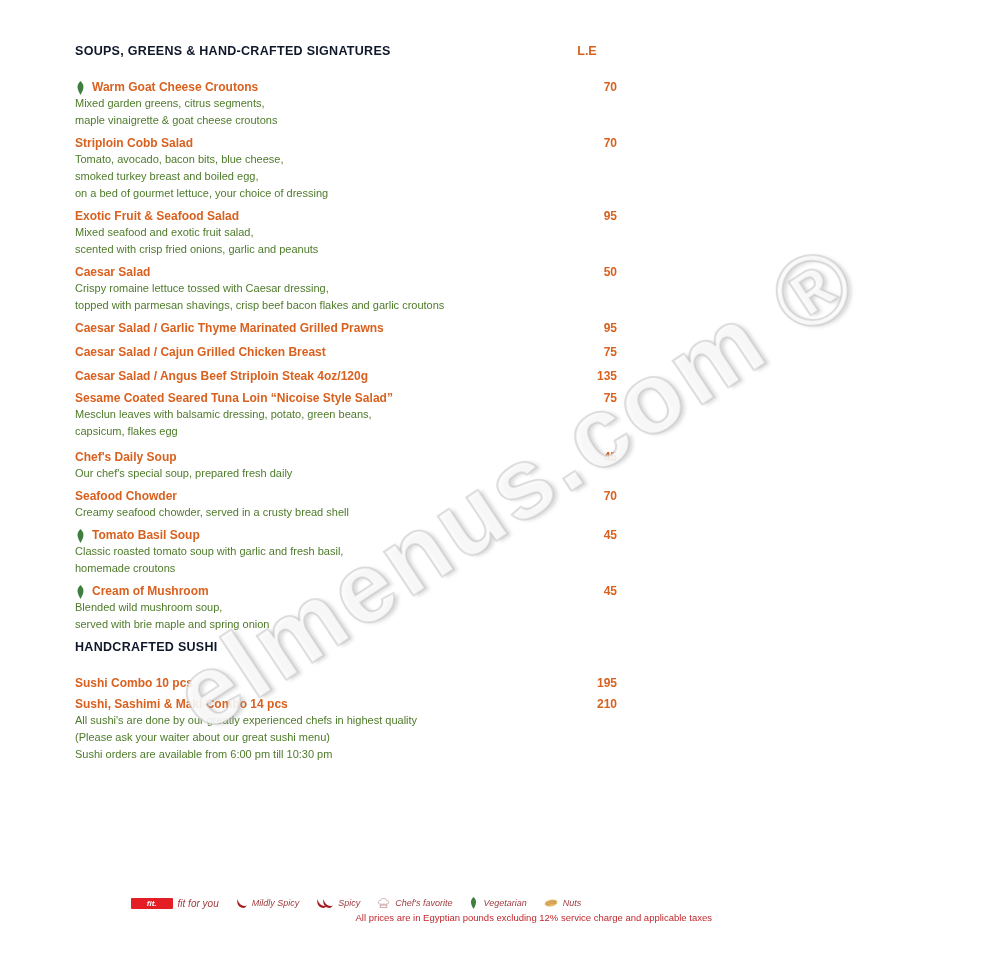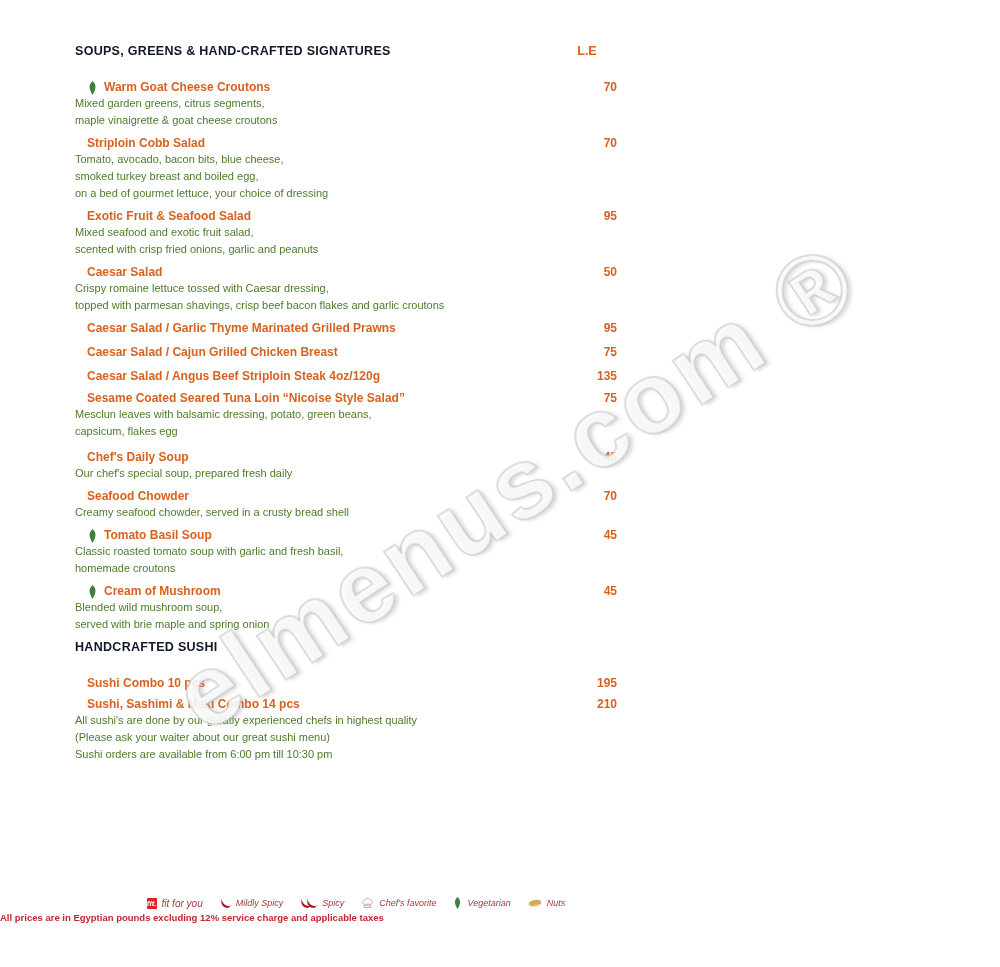--- a/index.html
+++ b/index.html
@@ -18,42 +18,42 @@
     -webkit-text-stroke:2px rgba(185,185,185,0.40);
     text-shadow:3px 3px 4px rgba(150,150,150,0.35), -1px -1px 1px rgba(210,210,210,0.35);
     pointer-events:none; z-index:3;
   }
   
   .content { position:absolute; left:75px; top:44px; width:542px; z-index:1; }
   .section-header { display:flex; align-items:baseline; margin-bottom:22px; }
   .section-title { font-size:12.5px; font-weight:700; color:#0f172a; letter-spacing:0.3px; }
   .currency { margin-left:auto; font-size:12.5px; font-weight:700; color:#D9611F; width:60px; text-align:center; }
   .menu-item { margin-bottom:7px; }
-  .menu-item .row { display:flex; align-items:flex-start;margin-left:12px; }
+  .menu-item .row { display:flex; align-items:flex-start; }
   .title-wrap { display:flex; align-items:center; }
   .item-title { font-size:12px; font-weight:700; color:#D9611F; line-height:15px; }
   .item-price { margin-left:auto; width:60px; text-align:right; font-size:12px; font-weight:700; color:#D9611F; line-height:15px; }
   .desc { font-size:11px; color:#4E7B2A; line-height:17px; }
   .leaf-inline { width:11px; height:14px; margin-right:6px; flex:0 0 auto; }
   .mb-lg { margin-bottom:9px; }
   .mt-xs { margin-top:4px; }
   .mt-lg { margin-top:10px; }
   .section-2 { margin-top:0; }
   
   .footer { position:absolute; left:0; top:897px; width:712px; z-index:2; }
   .legend-row { display:flex; justify-content:center; align-items:center; gap:17px; }
   .legend-entry { display:flex; align-items:center; gap:5px; }
   .legend-label { font-size:9px; font-style:italic; color:#9E3A3F; white-space:nowrap; }
   .legend-label-fit { font-size:10px; }
   .fit-badge {
     display:inline-block; background:#E31E24; color:#ffffff; font-weight:700; font-style:italic;
-    font-size:8px; line-height:11px; padding:0 0; border-radius:1px;
+    font-size:8px; line-height:11px; padding:0 16px; border-radius:1px;
   }
   .legend-ico { display:inline-block; flex:0 0 auto; }
-  .note { margin-top:3px; text-align:left; font-size:9.5px; font-weight:700; color:#C1272D; }
+  .note { margin-top:3px; text-align:right; font-size:9.5px; font-weight:400; color:#C1272D; }
 </style>
 </head>
 <body>
 
 <div class="page">
 
   <div class="watermark">elmenus.com ®</div>
 
   <div class="content">
 

